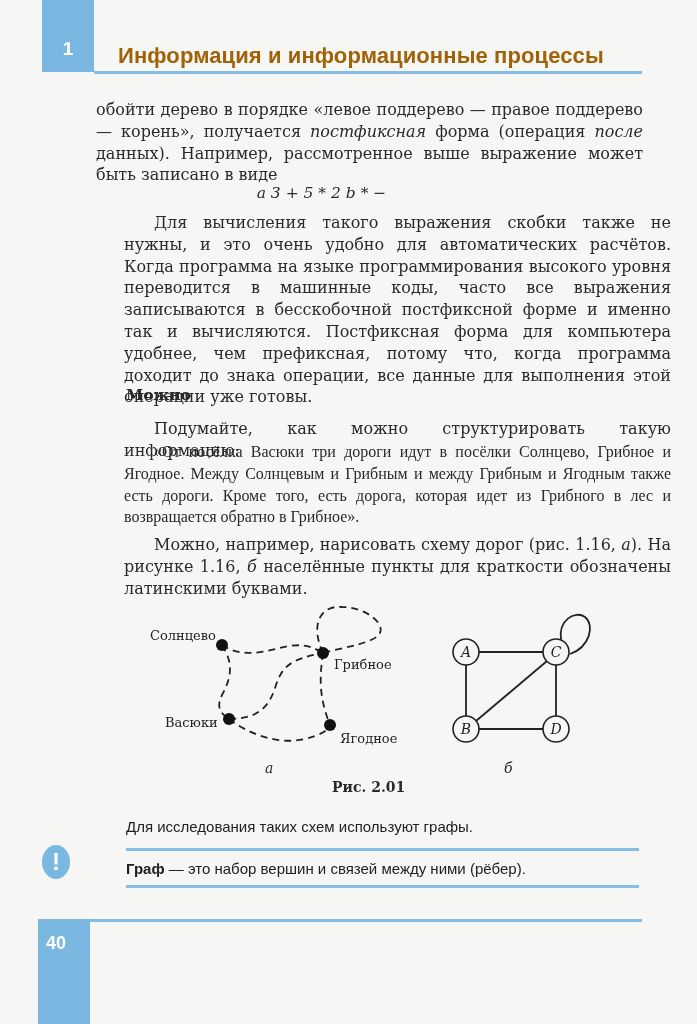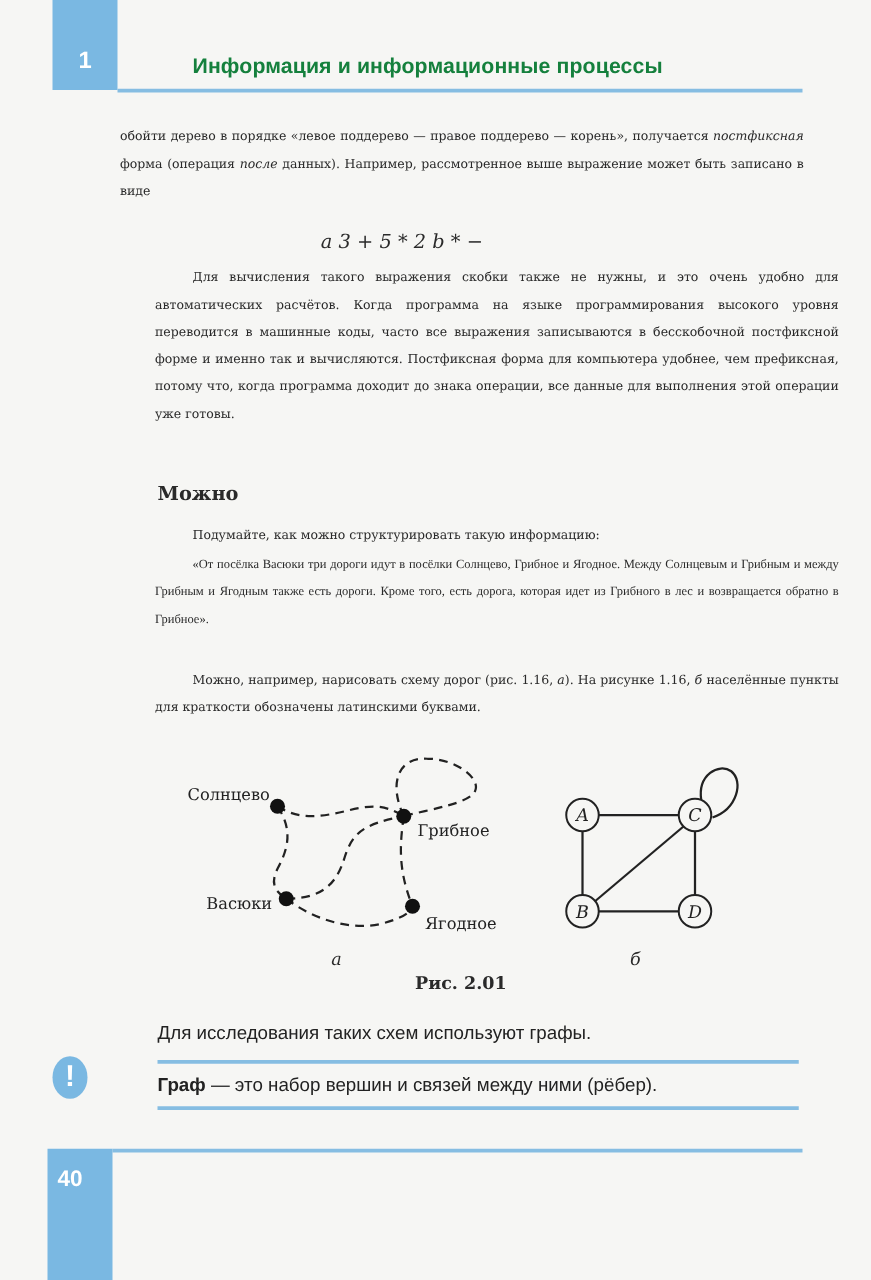--- a/index.html
+++ b/index.html
@@ -12,27 +12,26 @@
   .chapter-tab {
     position: absolute; left: 42px; top: 0; width: 52px; height: 72px;
     background: #7ab8e2;
   }
   .chapter-num {
     position: absolute; left: 42px; top: 38px; width: 52px; text-align: center;
     font-family: "Liberation Sans", sans-serif; font-weight: bold; font-size: 19px; color: #fff;
   }
   .chapter-title {
     position: absolute; left: 118px; top: 43px;
-    font-family: "Liberation Sans", sans-serif; font-weight: bold; font-size: 17px; color: #15803d;
+    font-family: "Liberation Sans", sans-serif; font-weight: bold; font-size: 22px; color: #a16207;
     letter-spacing: 0.1px;
-    margin-left: 36px;
   }
   .header-rule { position: absolute; left: 94px; top: 71px; width: 548px; height: 3px; background: #86bde2; }
 
-  .text { position: absolute; left: 96px; width: 547px; font-size: 10px; line-height: 21.8px; text-align: justify; }
+  .text { position: absolute; left: 96px; width: 547px; font-size: 16px; line-height: 21.8px; text-align: justify; }
   .text p { margin: 0; }
   .indent { text-indent: 30px; margin-left: 28px; }
   .formula { position: absolute; left: 0; width: 643px; top: 184px; text-align: center; font-size: 15.5px; font-style: italic; }
   .heading { position: absolute; left: 126px; top: 385px; font-weight: bold; font-size: 15.5px; }
 
   .fig { position: absolute; }
   .fig-label { font-family: "DejaVu Serif", serif; font-size: 13px; fill: #222; }
   .fig-caption { position: absolute; left: 332px; top: 779px; font-weight: bold; font-size: 14px; }
   .sub-a { position: absolute; left: 265px; top: 760px; font-style: italic; font-size: 14px; }
   .sub-b { position: absolute; left: 504px; top: 760px; font-style: italic; font-size: 14px; }

